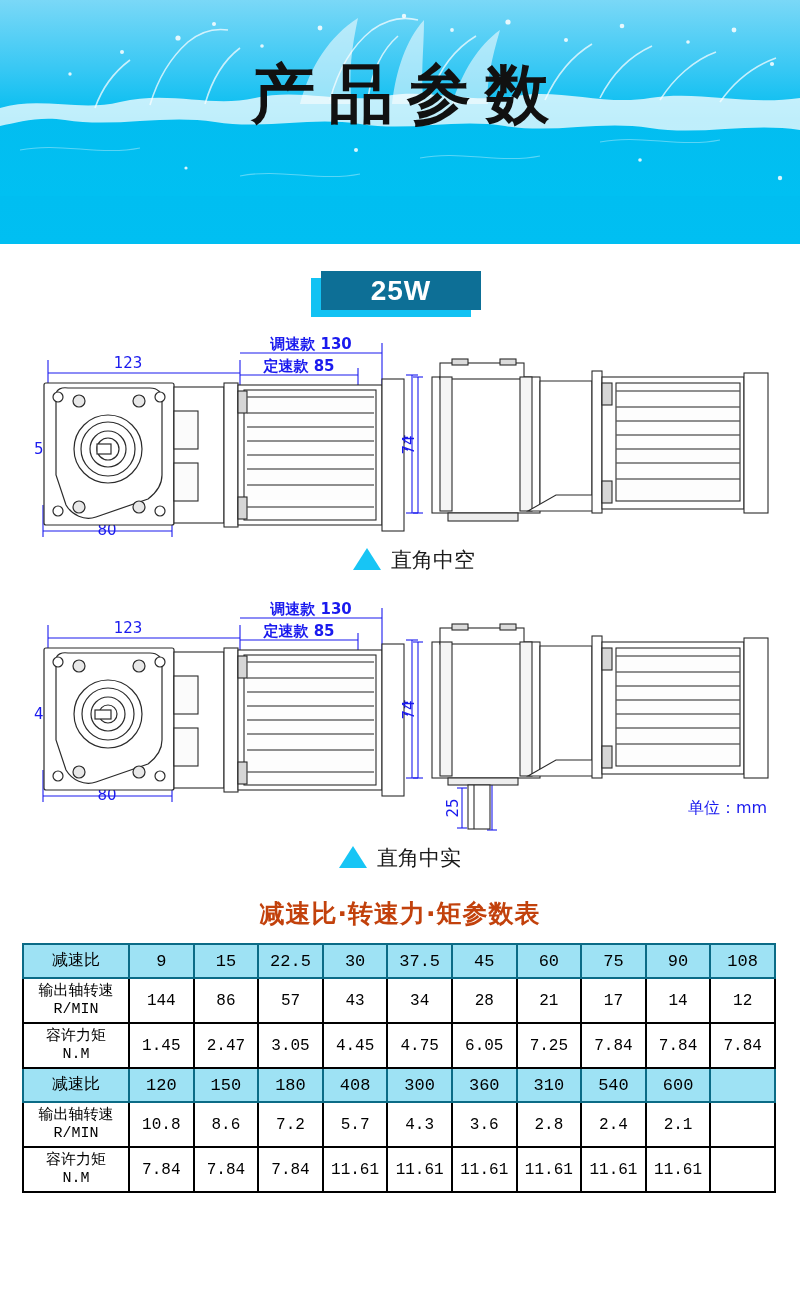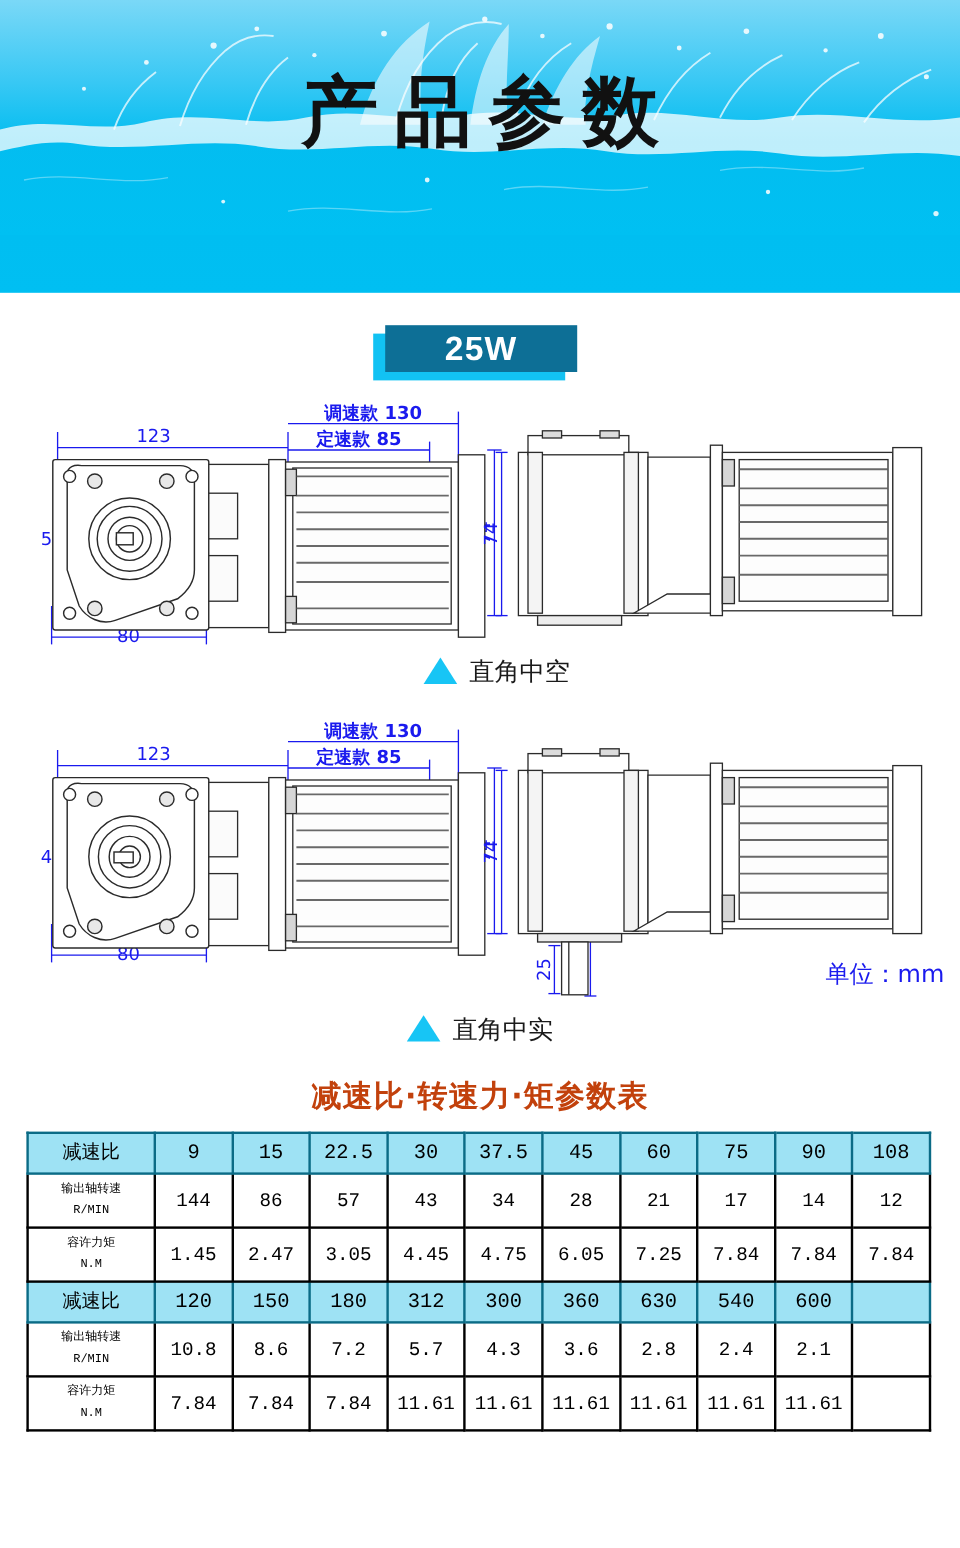--- a/index.html
+++ b/index.html
@@ -70,21 +70,21 @@
     border-right: 14px solid transparent;
     border-bottom: 22px solid #17c5f5;
     vertical-align: -3px;
     margin-right: 10px;
   }
 
   
   .unit-label {
     position: absolute;
     left: 688px; top: 798px;
-    font-size: 20px;
+    font-size: 16px;
     color: #1a1aee;
     font-family: "DejaVu Sans", "Liberation Sans", sans-serif;
     white-space: nowrap;
   }
 
   
   .table-title {
     position: absolute; left: 0; top: 897px; width: 800px;
     text-align: center;
     font-size: 25px;
@@ -108,21 +108,21 @@
     border: 2px solid #000000;
     text-align: center;
     vertical-align: middle;
     font-size: 16px;
     color: #000000;
     height: 36px;
     background: #ffffff;
   }
   .spec-table td.rowhead {
     width: 106px;
-    font-size: 10px;
+    font-size: 15px;
     line-height: 18px;
     padding: 2px 0;
   }
   .spec-table tr.hdr td {
     background: #9ee2f4;
     border-color: #0b6b86;
     border-width: 2px;
     font-size: 17px;
     height: 34px;
   }
@@ -540,24 +540,24 @@
       <td>7.84</td>
       <td>7.84</td>
       <td>7.84</td>
     </tr>
 
     <tr class="hdr">
       <td class="rowhead">减速比</td>
       <td>120</td>
       <td>150</td>
       <td>180</td>
-      <td>312</td>
+      <td>408</td>
       <td>300</td>
       <td>360</td>
-      <td>630</td>
+      <td>310</td>
       <td>540</td>
       <td>600</td>
       <td></td>
     </tr>
     <tr class="datarow">
       <td class="rowhead">
         <span>输出轴转速</span><br>
         <span>R/MIN</span>
       </td>
       <td>10.8</td>

